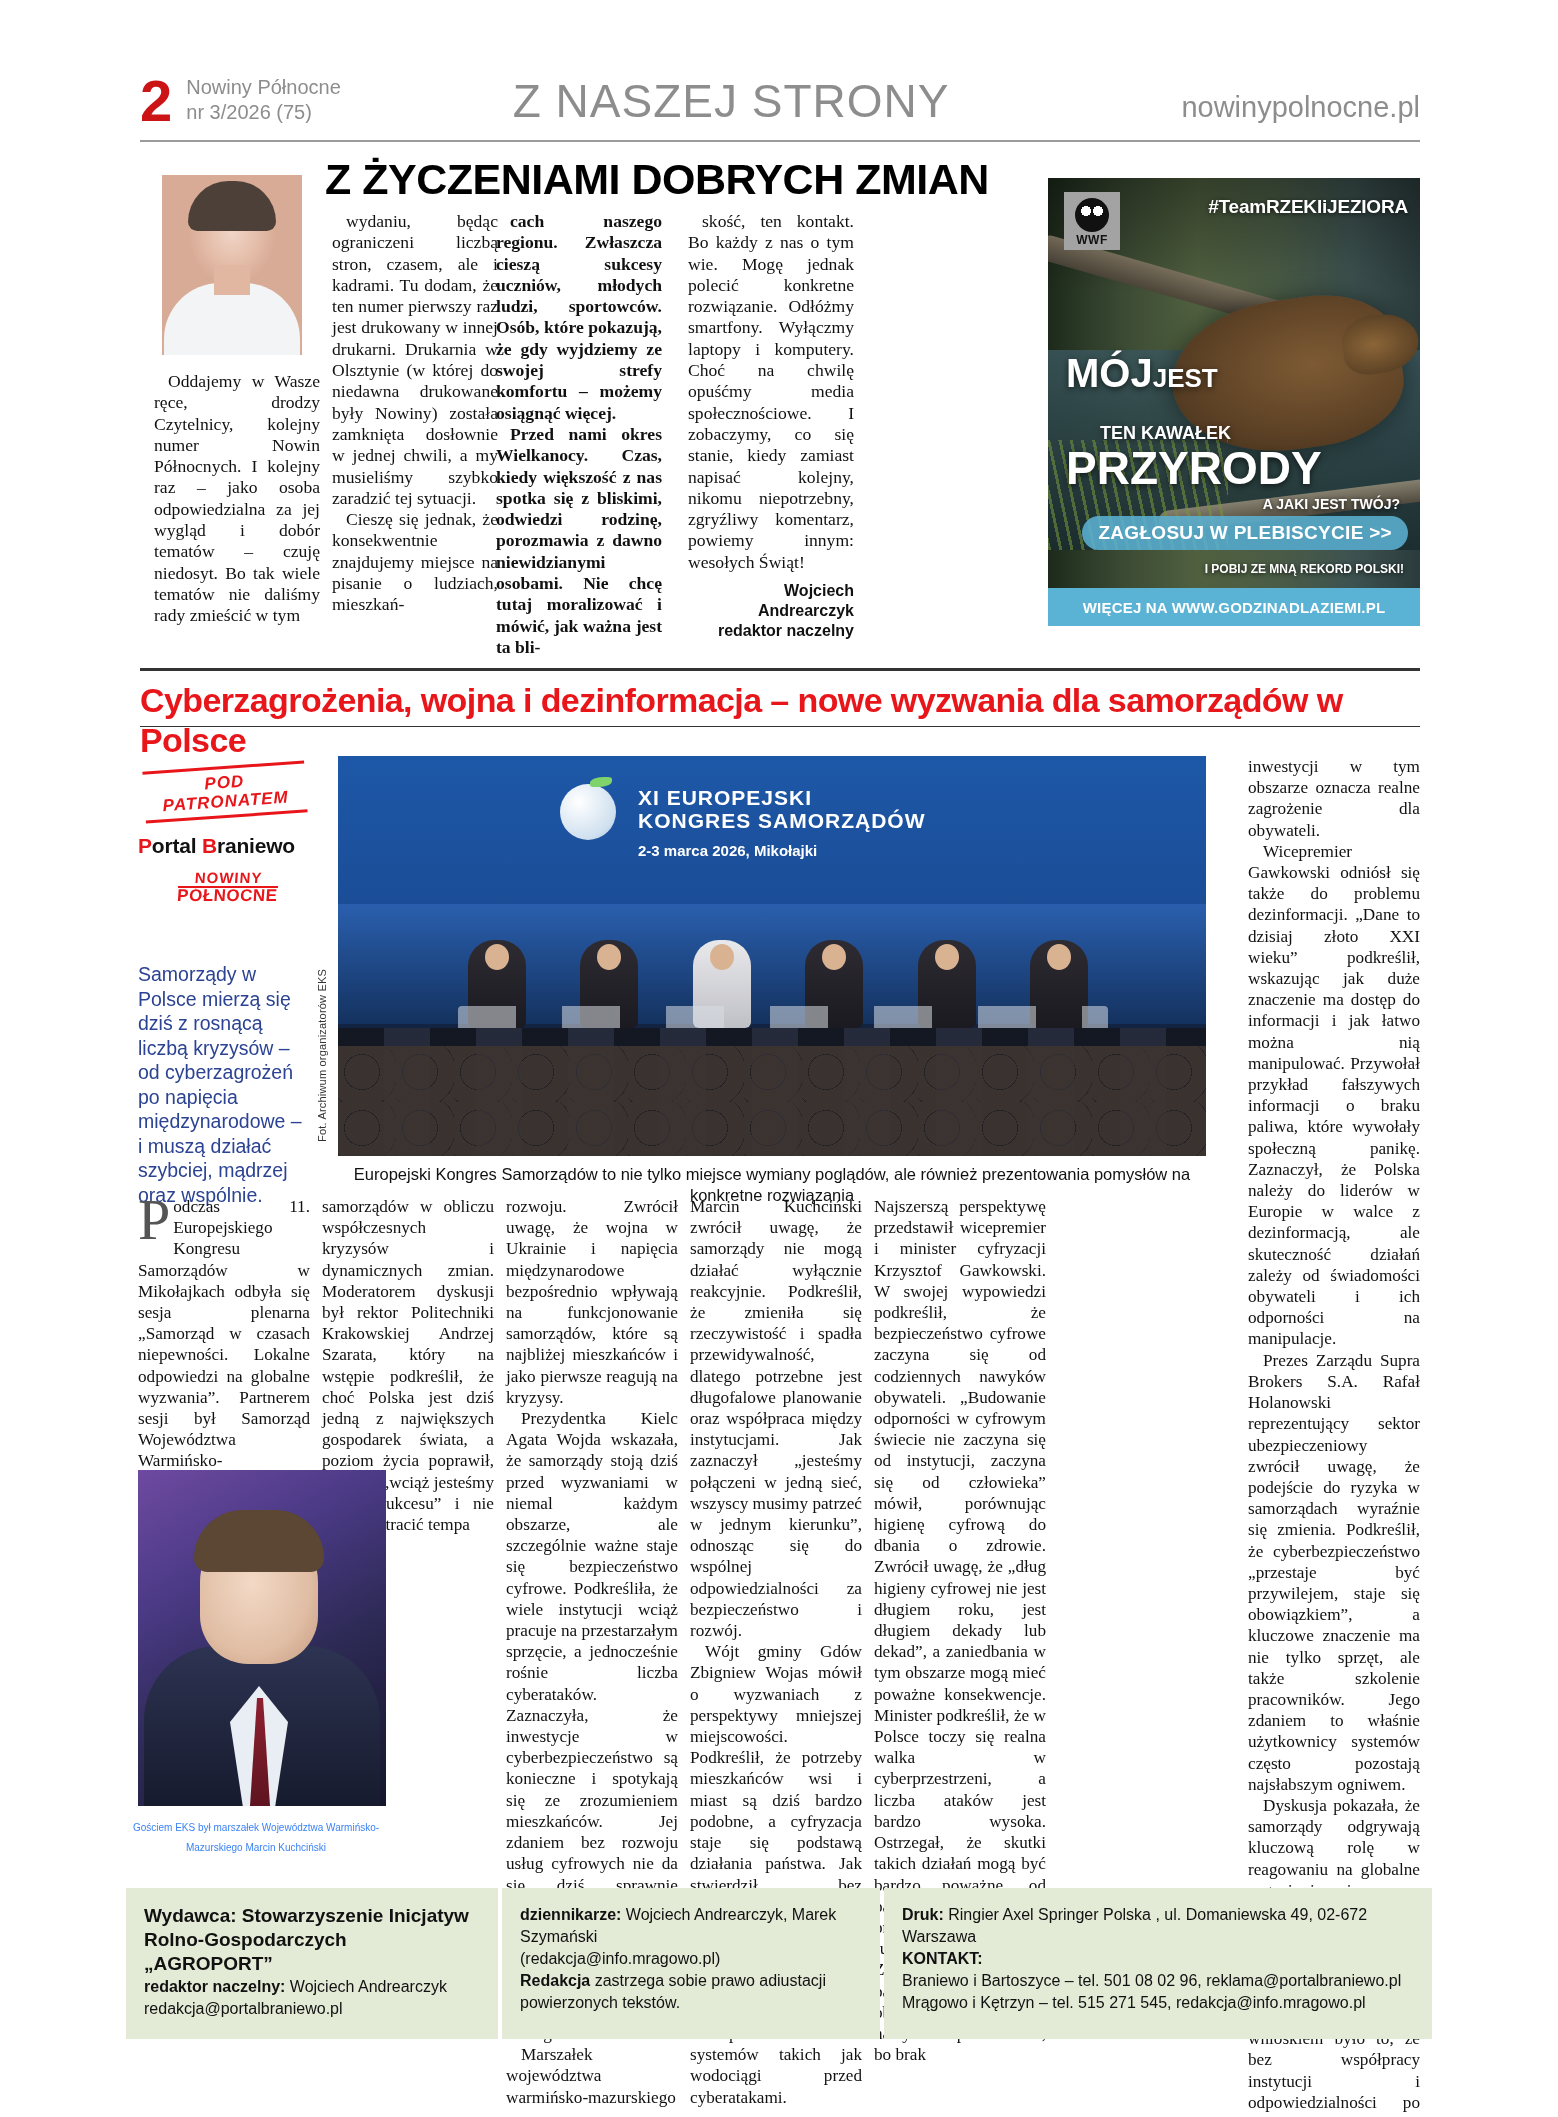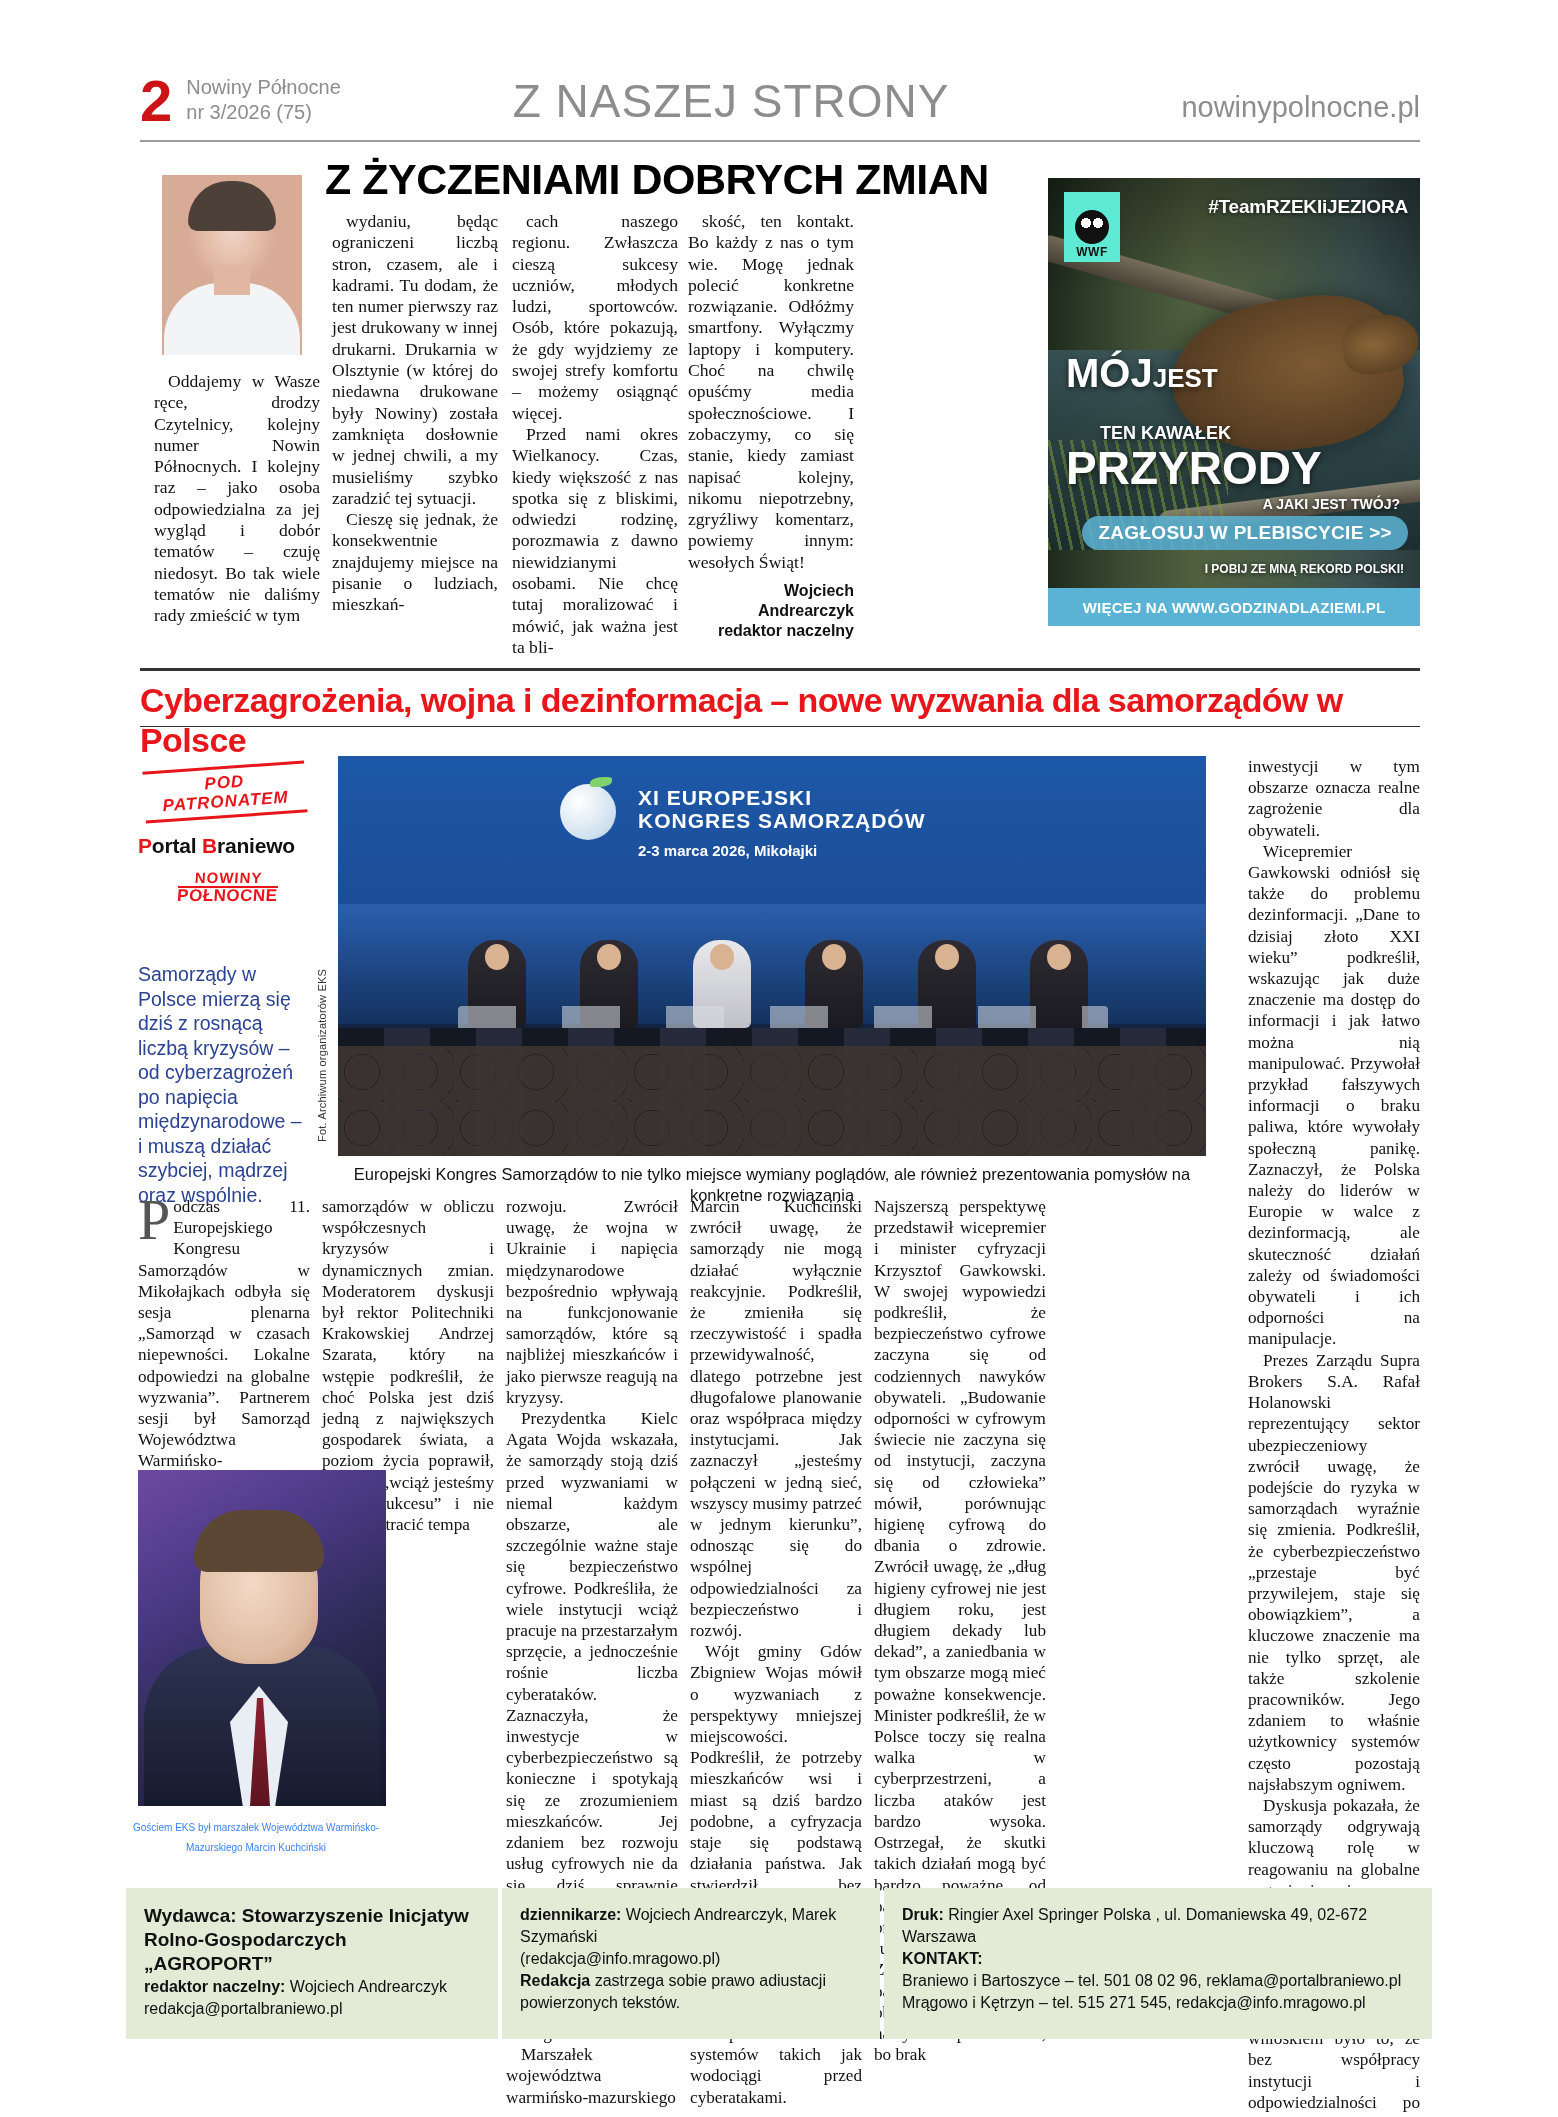--- a/index.html
+++ b/index.html
@@ -74,21 +74,21 @@
   }
   .ed-col {
     position:absolute; top:0; width:166px;
     font-size:17.6px; line-height:21.3px; text-align:justify;
     hyphens:auto;
   }
   .ed-col p { margin:0; text-indent:14px; }
   .ed-col p.first { text-indent:14px; }
   .ed-col1 { left:14px; top:160px; width:166px; }
   .ed-col2 { left:192px; width:166px; }
-  .ed-col3 { left:372px; width:166px; }
+  .ed-col3 { left:356px; width:166px;font-weight:bold; }
   .ed-col4 { left:548px; width:166px; }
   .ed-sig {
     margin-top:8px; text-align:right; font-weight:700;
     font-family:"Liberation Sans", sans-serif; font-size:16px; line-height:20px;
   }
 
   
   .wwf-ad {
     position:absolute; left:1048px; top:178px; width:372px; height:448px;
     overflow:hidden; background:#20321f;
@@ -124,22 +124,22 @@
   .wwf-log2 {
     position:absolute; left:110px; bottom:72px; width:290px; height:22px;
     background:linear-gradient(180deg,#8d8573,#554d40);
     transform:rotate(-7deg); border-radius:10px; opacity:.92;
   }
   .wwf-grass {
     position:absolute; left:0; bottom:38px; width:180px; height:110px;
     background:repeating-linear-gradient(78deg, rgba(120,150,60,.55) 0 3px, transparent 3px 11px);
   }
   .wwf-logo {
-    position:absolute; left:16px; top:14px; width:56px; height:70px;
-    background:#5eead4; display:flex; flex-direction:column;
+    position:absolute; left:16px; top:14px; width:56px; height:58px;
+    background:#a3a3a3; display:flex; flex-direction:column;
     align-items:center; justify-content:flex-end; padding-bottom:3px;
   }
   .wwf-panda {
     width:34px; height:34px; border-radius:50%;
     background:
       radial-gradient(circle 5px at 11px 13px,#fff 0 5px, transparent 5px),
       radial-gradient(circle 5px at 23px 13px,#fff 0 5px, transparent 5px),
       #111;
     margin-bottom:1px;
   }

